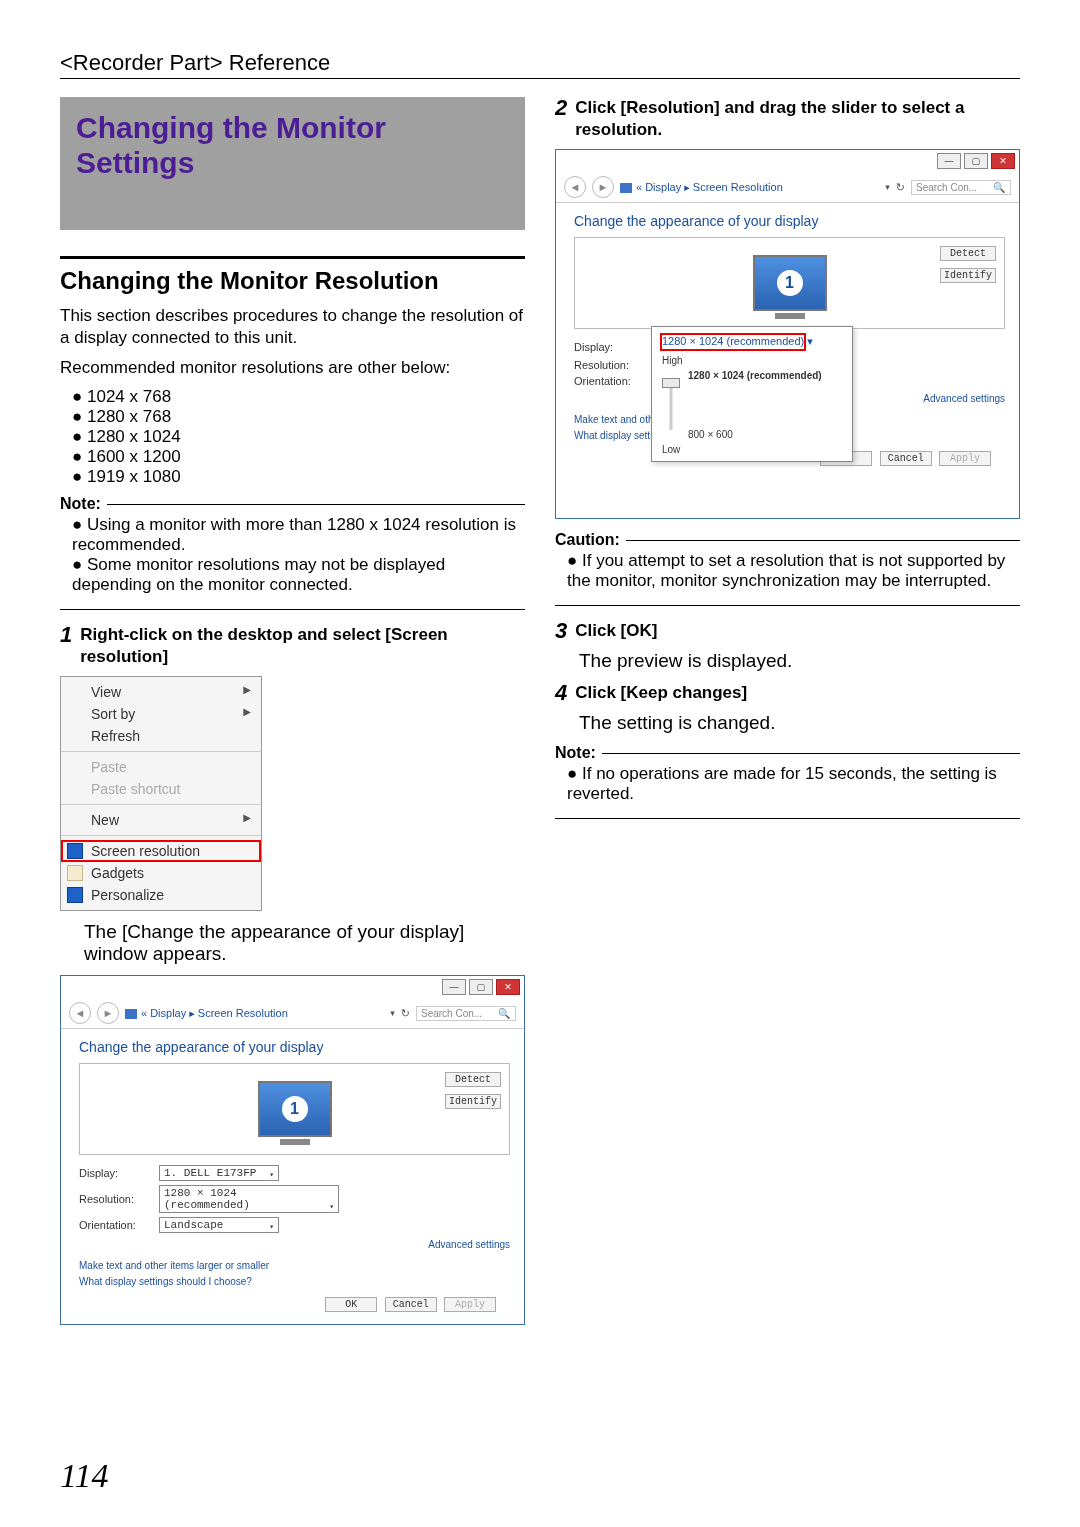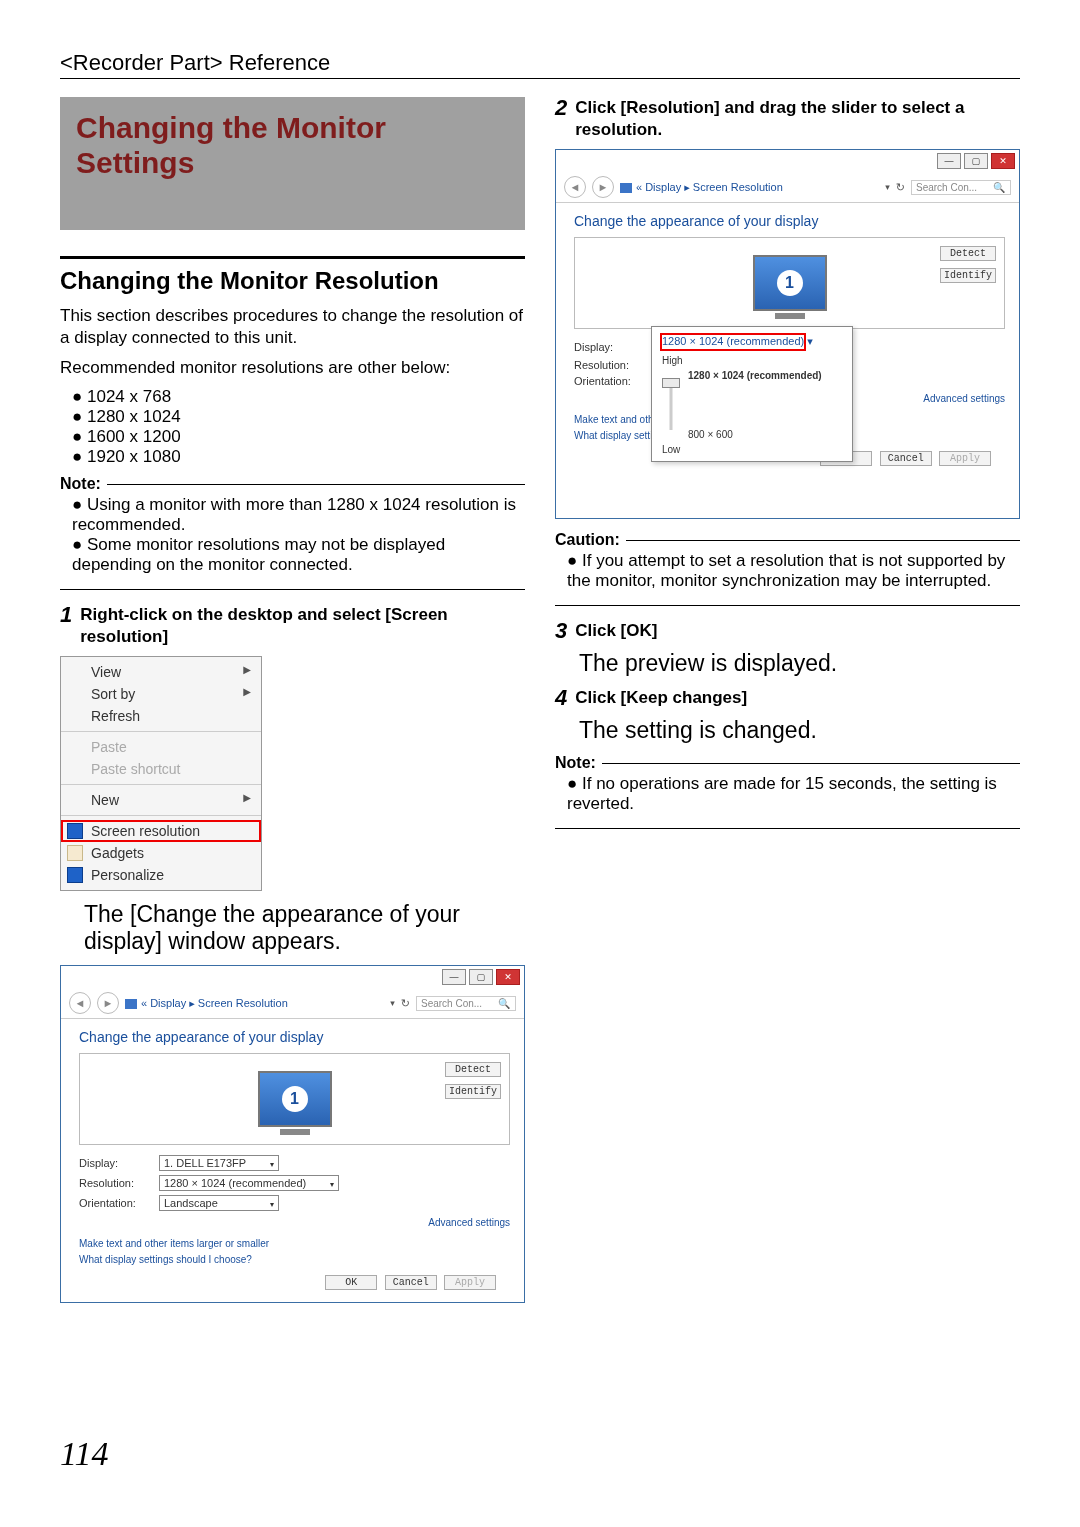--- a/index.html
+++ b/index.html
@@ -22,21 +22,21 @@
   }
   .columns {
     display: flex;
     gap: 30px;
   }
   .col {
     width: 465px;
   }
   .title-box {
     background: #a0a0a0;
-    color: #7f1d1d;
+    color: #4c1d95;
     font-size: 30px;
     font-weight: bold;
     padding: 14px 16px 50px 16px;
     line-height: 1.15;
     margin-bottom: 26px;
   }
   .section-rule {
     border-top: 3px solid #000;
     margin-bottom: 8px;
   }
@@ -88,21 +88,21 @@
     font-size: 22px;
     line-height: 1;
   }
   .step-text {
     font-size: 17px;
     font-weight: bold;
     flex: 1;
     line-height: 1.3;
   }
   .step-desc {
-    font-size: 23px;
+    font-size: 19px;
     margin: 4px 0 10px 24px;
   }
 
   
   .context-menu {
     border: 1px solid #999;
     width: 200px;
     background: #f5f5f5;
     font-size: 14px;
     margin-bottom: 10px;
@@ -231,20 +231,21 @@
   .form-row { display: flex; align-items: center; margin: 4px 0; }
   .form-label { width: 80px; color: #333; font-size: 11px; }
   .dropdown {
     border: 1px solid #888;
     padding: 1px 4px;
     background: #fff;
     font-size: 11px;
     display: inline-flex;
     justify-content: space-between;
     align-items: flex-end;
+    font-family: Liberation Mono, monospace;
   }
   .dropdown .caret { font-size: 8px; margin-left: 4px; }
   .red-outline { outline: 2px solid #e00; outline-offset: -1px; }
   .adv-link { text-align: right; color: #1a4f9c; font-size: 10px; margin-top: 6px; }
   .help-links { color: #1a4f9c; font-size: 10px; margin-top: 8px; line-height: 1.6; }
   .dlg-footer {
     text-align: right;
     padding: 6px 14px 4px 0;
   }
 
@@ -317,23 +318,24 @@
       <div class="title-box">Changing the Monitor Settings</div>
 
       <div class="section-rule"></div>
       <h2 class="section-title">Changing the Monitor Resolution</h2>
 
       <p class="body">This section describes procedures to change the resolution of a display connected to this unit.</p>
       <p class="body">Recommended monitor resolutions are other below:</p>
 
       <ul class="bullets">
         <li>1024 x 768</li>
+        <li>1280 x 768</li>
         <li>1280 x 1024</li>
         <li>1600 x 1200</li>
-        <li>1920 x 1080</li>
+        <li>1919 x 1080</li>
       </ul>
 
       <div class="note-box">
         <div class="note-label">
             <span>Note:</span>
             <span class="line"></span>
           </div>
         <ul class="bullets">
           <li>Using a monitor with more than 1280 x 1024 resolution is recommended.</li>
           <li>Some monitor resolutions may not be displayed depending on the monitor connected.</li>

